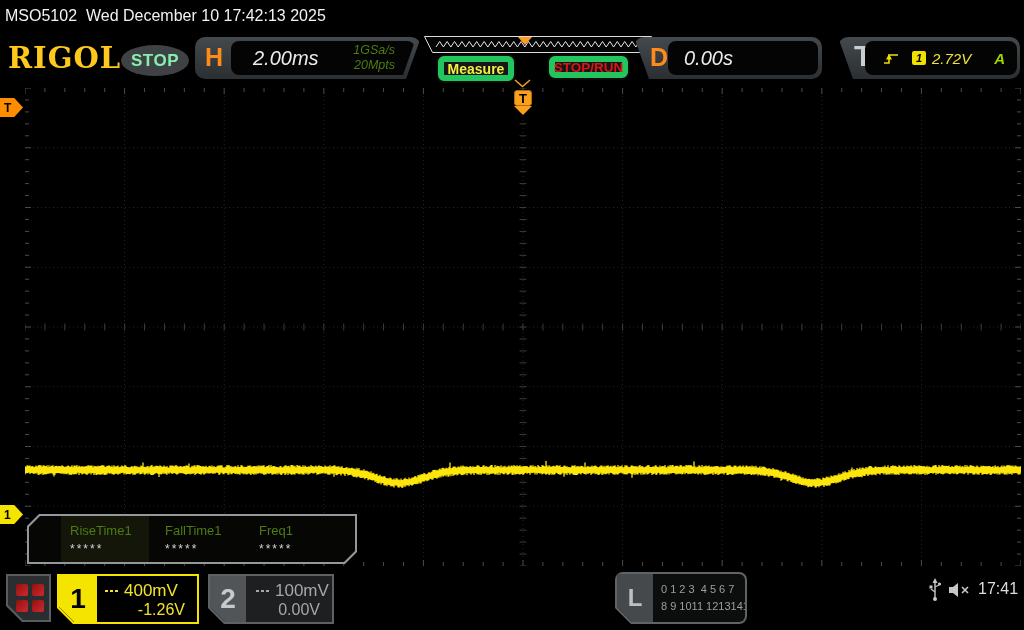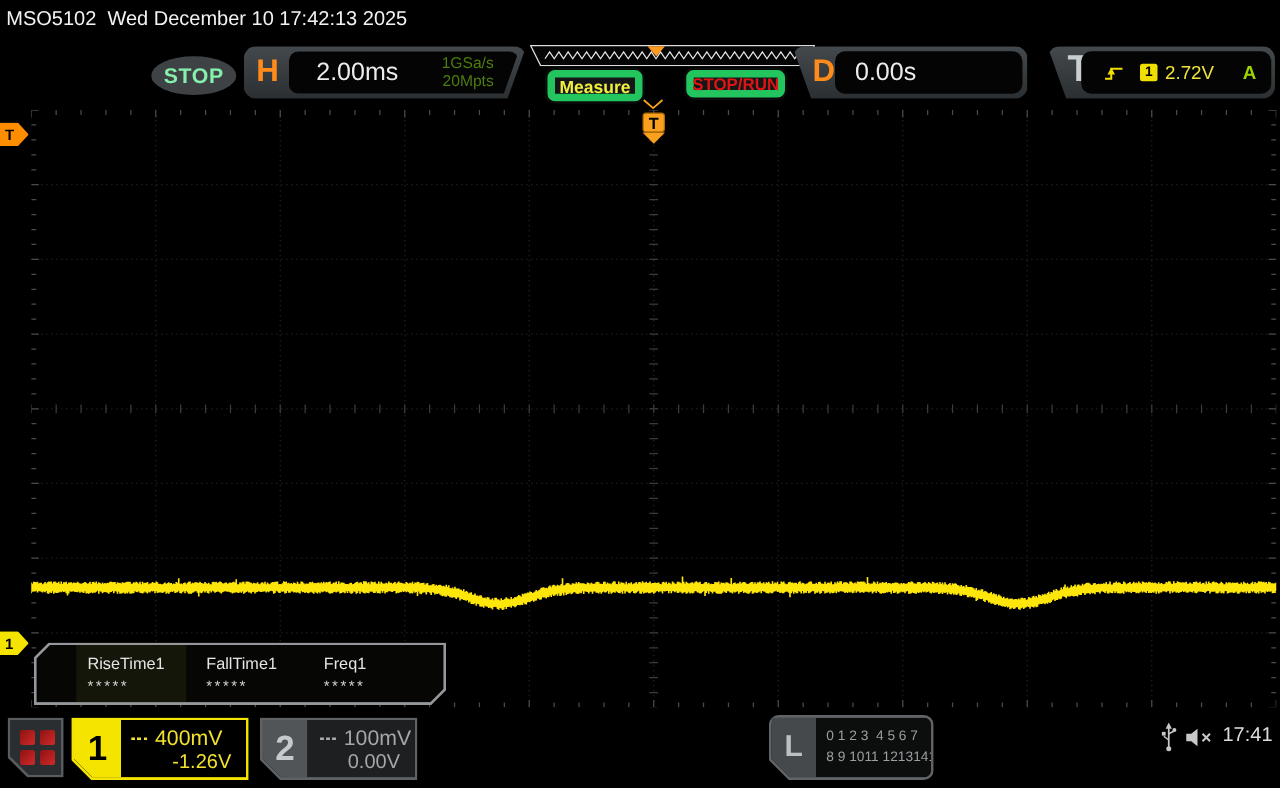--- a/index.html
+++ b/index.html
@@ -13,21 +13,21 @@
 
   
   #header { left:0; top:33px; width:1024px; height:52px; background:#000; }
   #logo { left:8px; top:8px; font-family:"DejaVu Serif", serif; font-weight:bold;
           font-size:29px; color:#ffc91c; letter-spacing:1px; }
   #stop-ellipse { left:121px; top:12px; width:68px; height:31px; background:#3e4245;
           border-radius:50%; display:flex; align-items:center; justify-content:center; }
   #stop-ellipse span { color:#86efac; font-weight:bold; font-size:17px; letter-spacing:.5px; }
 
   .panel { background:linear-gradient(180deg,#44494d,#2b2f32); border-radius:10px; }
-  .panel .inner { position:absolute; top:4px; height:34px; background:#040404; border-radius:8px; }
+  .panel .inner { position:absolute; top:4px; height:34px; background:#040404; border-radius:8px;font-style:italic; }
   .panel-letter { position:absolute; font-weight:bold; font-size:25px; color:#ff8c1a; top:6px; }
 
   #h-panel { left:195px; top:4px; width:226px; height:42px;
              clip-path:polygon(0 0,100% 0,calc(100% - 15px) 100%,0 100%); }
   #h-panel .inner { left:36px; width:184px;
              clip-path:polygon(0 0,100% 0,calc(100% - 12px) 100%,0 100%); }
   #h-timebase { position:absolute; left:22px; top:6px; font-size:20px; color:#ececec; }
   #h-rate { position:absolute; right:20px; top:2px; text-align:right; font-size:12.5px;
             color:#4d7c0f; line-height:15px; }
 
@@ -78,21 +78,21 @@
   
   .chamfer-outer { position:absolute; }
   .chamfer-inner { position:absolute; inset:2px; }
   #meas-panel { left:27px; top:514px; width:330px; height:50px; background:#94989a;
     clip-path:polygon(12px 0,100% 0,100% calc(100% - 12px),calc(100% - 12px) 100%,0 100%,0 12px); }
   #meas-panel .chamfer-inner { background:#060704;
     clip-path:polygon(11px 0,100% 0,100% calc(100% - 11px),calc(100% - 11px) 100%,0 100%,0 11px); }
   #meas-hl { position:absolute; left:32px; top:0; width:88px; height:100%;
              background:rgba(190,200,90,0.08); }
   .meas-col { position:absolute; top:7px; }
-  .meas-label { color:#e5e5e5; font-size:13px; }
+  .meas-label { color:#4d7c0f; font-size:13px; }
   .meas-value { color:#cfd3d5; font-size:12px; letter-spacing:2px; margin-top:4px; }
   #meas-col-0 { left:41px; } #meas-col-1 { left:136px; } #meas-col-2 { left:230px; }
 
   
   #bottom-bar { left:0; top:566px; width:1024px; height:64px; background:#000; }
 
   .chamfer-bl { clip-path:polygon(0 0,100% 0,100% 100%,16px 100%,0 calc(100% - 16px)); }
   #menu-icon { left:6px; top:8px; width:45px; height:48px; background:#595d5f; }
   #menu-icon .chamfer-inner { background:#2b2e30;
      clip-path:polygon(0 0,100% 0,100% 100%,15px 100%,0 calc(100% - 15px)); }
@@ -137,20 +137,21 @@
 </style>
 </head>
 <body>
 
 <div id="top-bar" class="abs">
   <div id="top-title" class="abs">MSO5102  Wed December 10 17:42:13 2025</div>
 </div>
 
 <div id="header" class="abs">
 
+  <div id="logo" class="abs">RIGOL</div>
 
   <div id="stop-ellipse" class="abs">
     <span>STOP</span>
   </div>
 
   <div id="h-panel" class="abs panel">
     <div class="panel-letter" style="left:10px">H</div>
     <div class="inner">
       <div id="h-timebase">2.00ms</div>
       <div id="h-rate">

